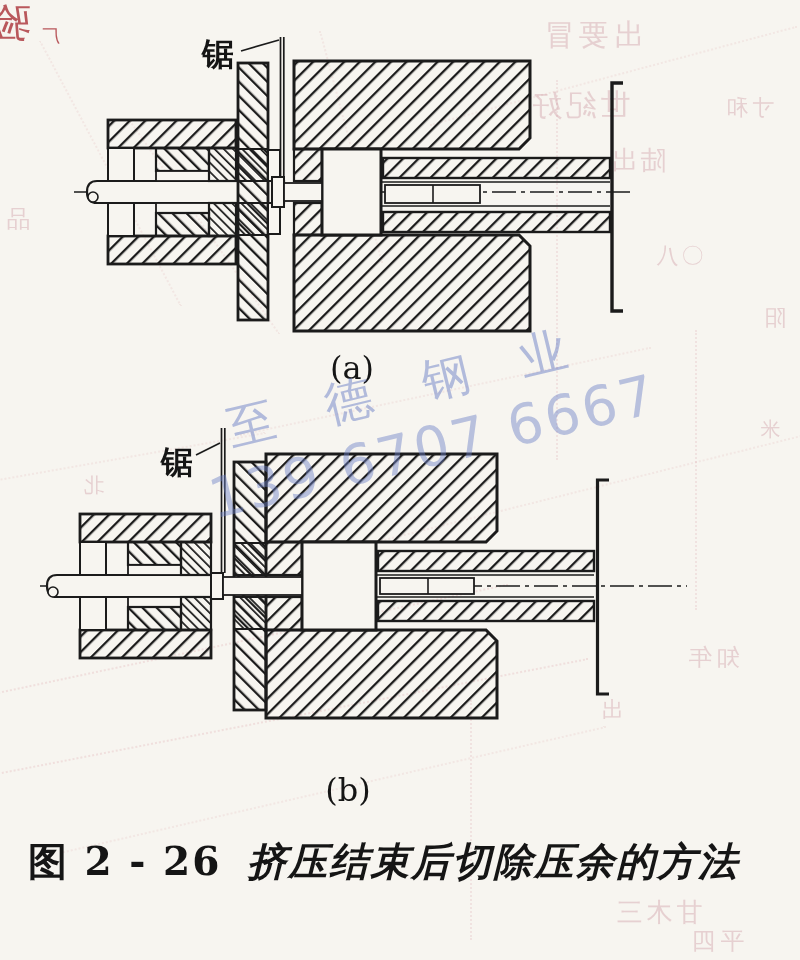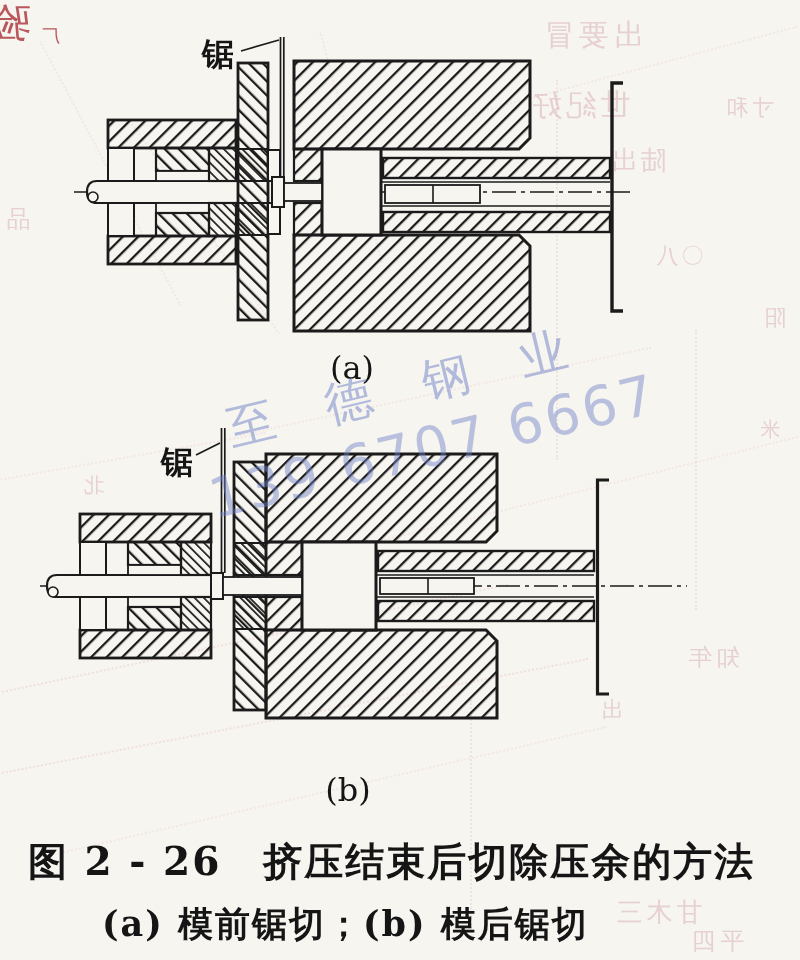--- a/index.html
+++ b/index.html
@@ -15,21 +15,21 @@
   .vstreak{position:absolute;width:0;border-left:2px dotted rgba(200,115,125,0.14);pointer-events:none;}
   .bleed{position:absolute;transform:scaleX(-1);color:rgba(196,132,142,0.32);filter:blur(0.6px);
          letter-spacing:4px;line-height:1.1;white-space:nowrap;pointer-events:none;}
   .bleed.strong{color:rgba(168,44,50,0.78);}
   
   .figtext{position:absolute;color:#151515;}
   .saw-label{font-size:32px;font-weight:600;}
   .part-label{font-size:32px;width:60px;text-align:center;}
   .caption1{left:28px;top:835px;font-size:39px;font-weight:700;letter-spacing:1px;white-space:nowrap;}
   .caption1 .num{letter-spacing:2px;}
-  .caption1 .ttl{margin-left:42px;letter-spacing:2px;}
+  .caption1 .ttl{margin-left:26px;letter-spacing:2px;font-style:italic;}
   .caption2{left:102px;top:901px;font-size:35px;font-weight:600;letter-spacing:2px;white-space:nowrap;}
   
   .wm{position:absolute;transform-origin:left center;white-space:nowrap;pointer-events:none;
       font-family:"DejaVu Serif","Liberation Serif",serif;}
   .wm1{left:228px;top:398px;font-size:48px;letter-spacing:52px;transform:rotate(-13.5deg);
        color:rgba(108,128,198,0.50);}
   .wm2{left:210px;top:468px;font-size:55px;letter-spacing:3px;transform:rotate(-13.5deg);
        color:rgba(108,128,198,0.46);font-family:"DejaVu Sans","Liberation Sans",sans-serif;}
   svg{position:absolute;left:0;top:0;}
 </style>
@@ -201,18 +201,17 @@
 
   <div class="figtext saw-label" style="left:202px;top:33px;">锯</div>
   <div class="figtext saw-label" style="left:161px;top:441px;">锯</div>
 
   <div class="figtext part-label" style="left:322px;top:349px;">(a)</div>
   <div class="figtext part-label" style="left:318px;top:771px;">(b)</div>
 
   <div class="figtext caption1">
     <span class="num">图 2 - 26</span><span class="ttl">挤压结束后切除压余的方法</span>
   </div>
-  <div class="figtext caption2">(a) 模前锯切；(b) 模后锯切</div>
 
   <div class="wm wm1">至德钢业</div>
   <div class="wm wm2">139 6707 6667</div>
 
 </div>
 
 </body></html>

